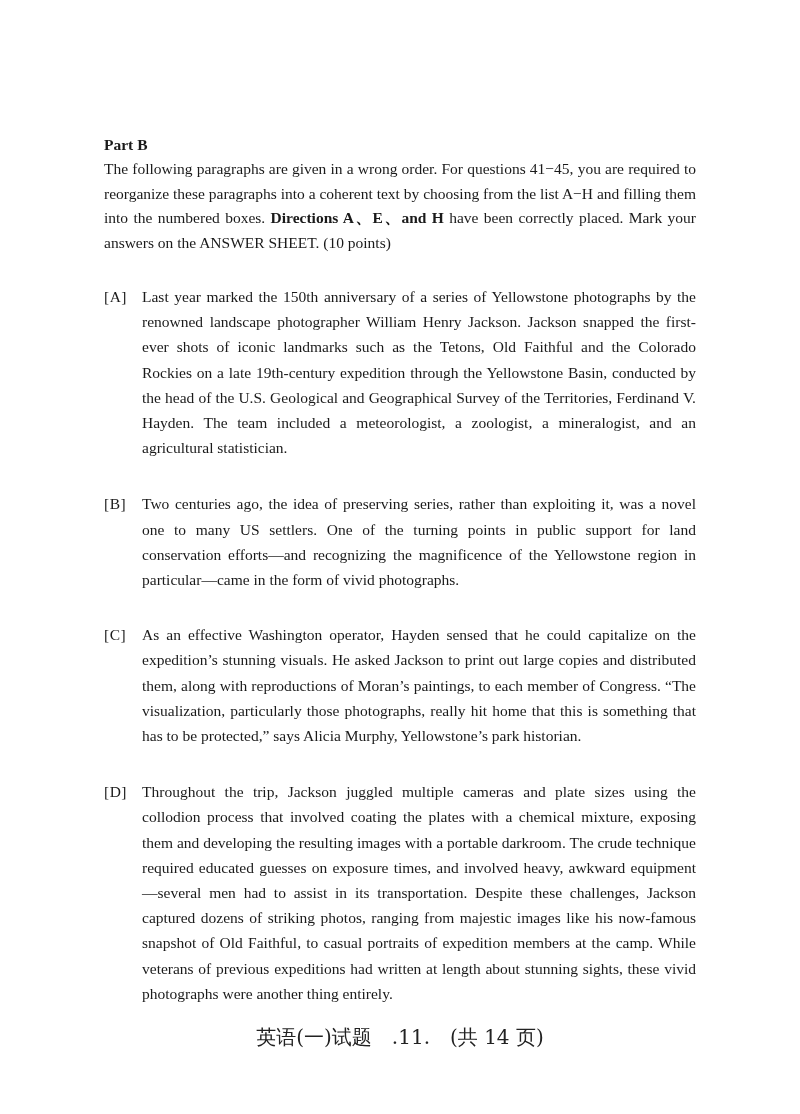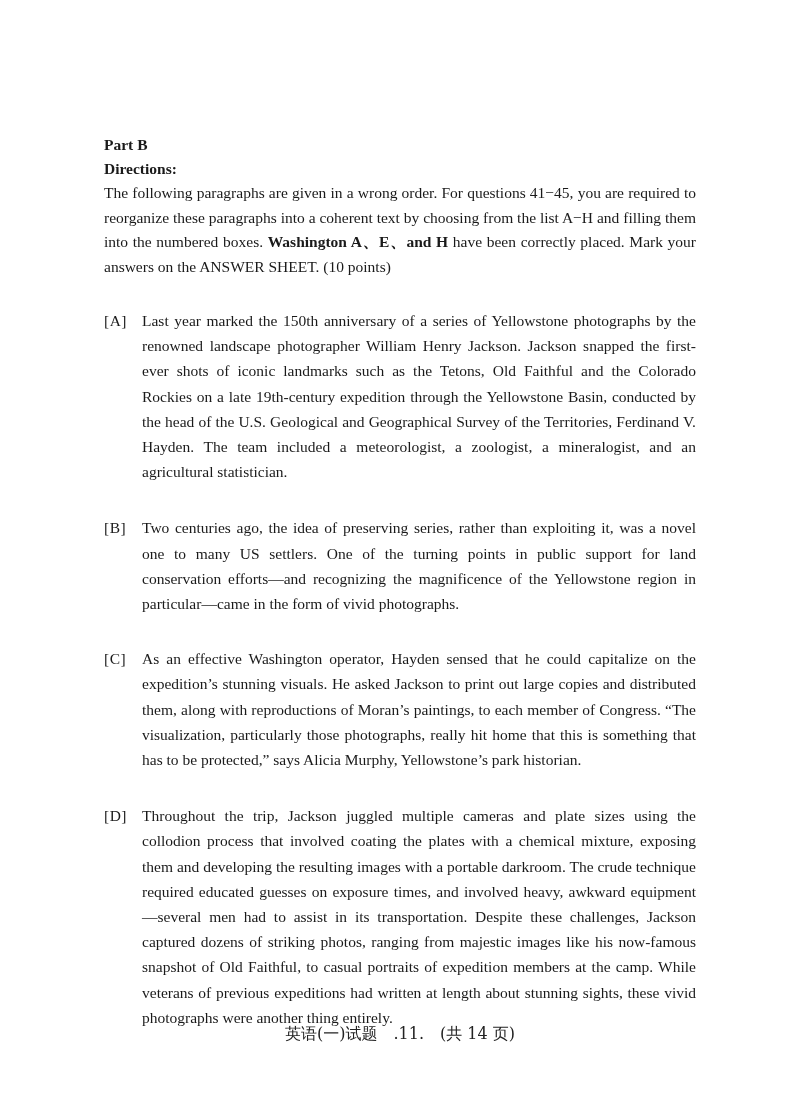--- a/index.html
+++ b/index.html
@@ -21,30 +21,29 @@
     }
     .para .label {
       position: absolute; left: 0; top: 0; width: 36px; letter-spacing: 0.5px;
     }
     #para-a { margin-top: 29px; }
     #para-b { margin-top: 31px; }
     #para-c { margin-top: 30px; }
     #para-d { margin-top: 31px; }
     .footer {
       position: absolute; top: 1024px; left: 0; width: 800px; text-align: center;
-      font-size: 16px; font-family: "DejaVu Serif", serif; color: #222;
+      font-size: 20px; font-family: "DejaVu Serif", serif; color: #222;
     }
   </style>
 </head>
 <body>
 
 <div class="page">
   <p class="part-title">Part B</p>
-  <p class="dir-title">Directions:</p>
-  <p class="dir-text"><span>The following paragraphs are given in a wrong order. For questions 41−45, you are required to reorganize these paragraphs into a coherent text by choosing from the list A−H and filling them into the numbered boxes. </span><b>Washington A、E、and H</b><span> have been correctly placed. Mark your answers on the ANSWER SHEET. (10 points)</span></p>
+  <p class="dir-text"><span>The following paragraphs are given in a wrong order. For questions 41−45, you are required to reorganize these paragraphs into a coherent text by choosing from the list A−H and filling them into the numbered boxes. </span><b>Directions A、E、and H</b><span> have been correctly placed. Mark your answers on the ANSWER SHEET. (10 points)</span></p>
 
   <p class="para" id="para-a">
     <span class="label">[A]</span><span>Last year marked the 150th anniversary of a series of Yellowstone photographs by the renowned landscape photographer William Henry Jackson. Jackson snapped the first-ever shots of iconic landmarks such as the Tetons, Old Faithful and the Colorado Rockies on a late 19th-century expedition through the Yellowstone Basin, conducted by the head of the U.S. Geological and Geographical Survey of the Territories, Ferdinand V. Hayden. The team included a meteorologist, a zoologist, a mineralogist, and an agricultural statistician.</span>
   </p>
 
   <p class="para" id="para-b">
     <span class="label">[B]</span><span>Two centuries ago, the idea of preserving series, rather than exploiting it, was a novel one to many US settlers. One of the turning points in public support for land conservation efforts—and recognizing the magnificence of the Yellowstone region in particular—came in the form of vivid photographs.</span>
   </p>
 
   <p class="para" id="para-c">

